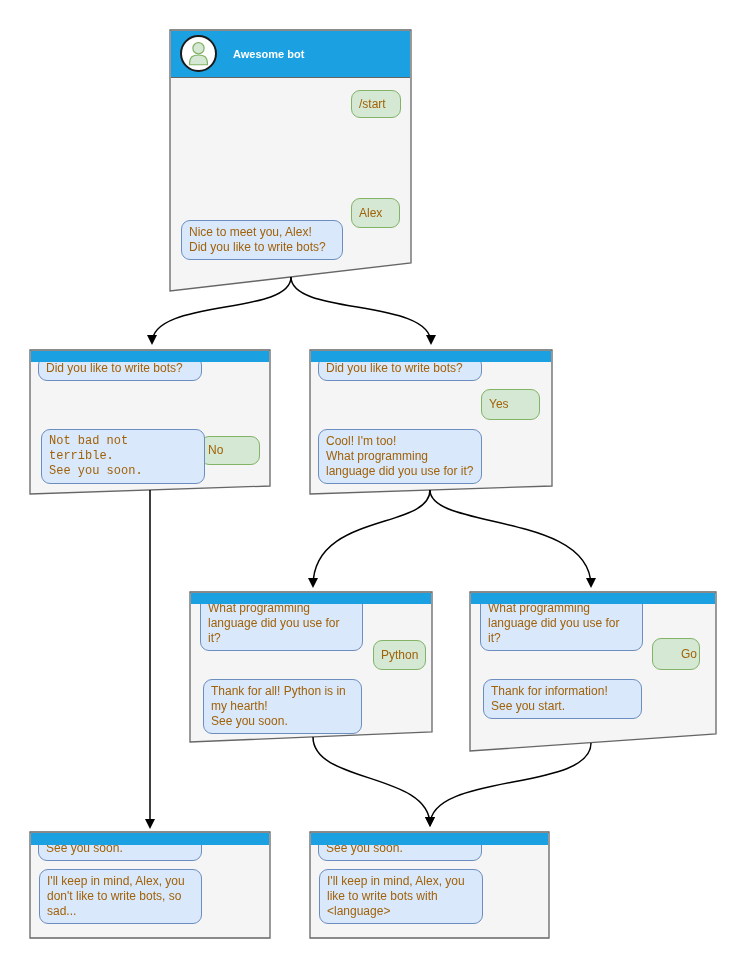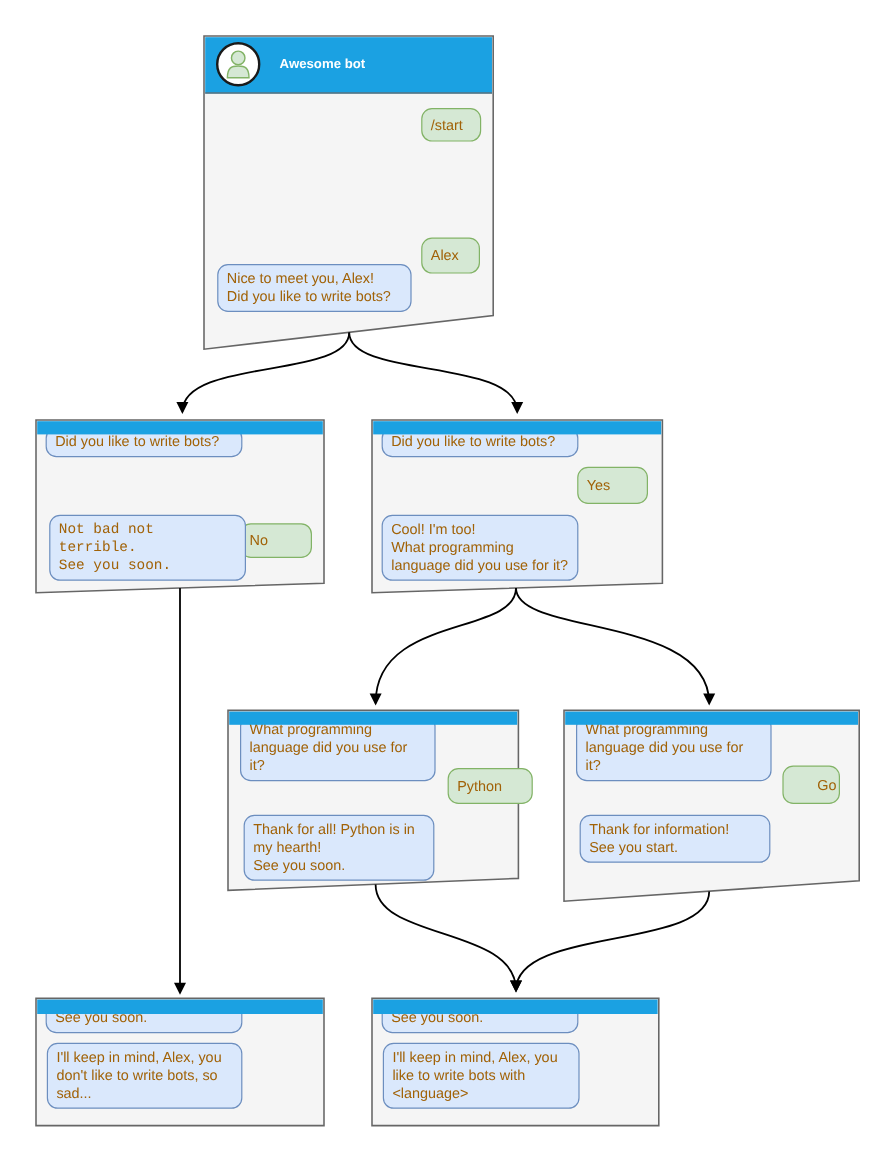--- a/index.html
+++ b/index.html
@@ -64,21 +64,21 @@
   #b-no        { left:200px; top:390px; width:60px; height:29px;margin-top:46px; }
   #b-no-reply  { left:41px;  top:429px; width:164px;font-family:Liberation Mono, monospace; }
 
   
   #b-yes-header { left:318px; top:356px; width:164px; }
   #b-yes        { left:481px; top:389px; width:59px; height:31px; }
   #b-yes-reply  { left:318px; top:429px; width:164px; }
 
   
   #b-py-header { left:200px; top:596px; width:163px; }
-  #b-python    { left:373px; top:640px; width:71px; height:30px;text-align:center; }
+  #b-python    { left:373px; top:640px; width:53px; height:30px;text-align:center; }
   #b-py-reply  { left:203px; top:679px; width:159px; }
 
   
   #b-go-header { left:480px; top:596px; width:163px; }
   #b-go        { left:652px; top:638px; width:48px; height:32px;padding-left:28px; }
   #b-go-reply  { left:483px; top:679px; width:159px; }
 
   
   #b-endno-header  { left:38px;  top:836px; width:164px; }
   #b-endno-reply   { left:39px;  top:869px; width:163px; }

